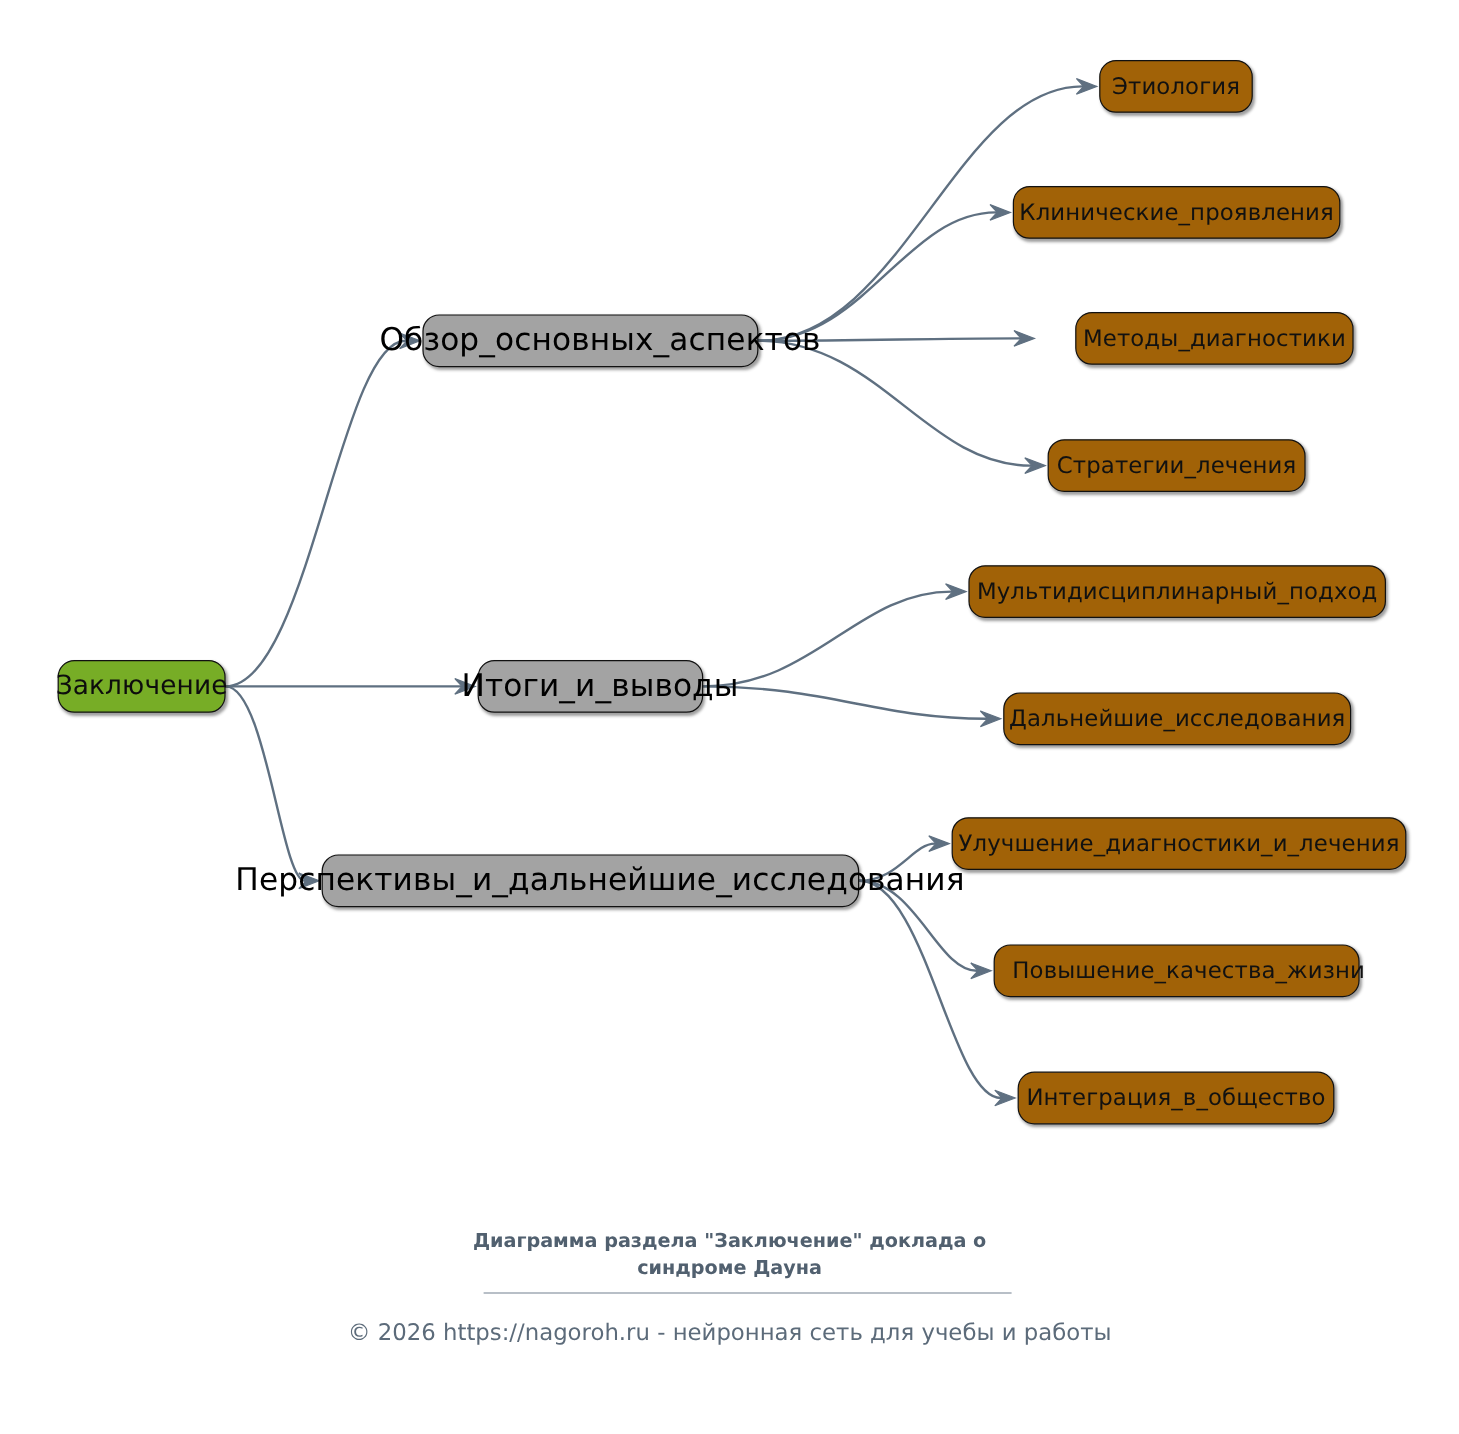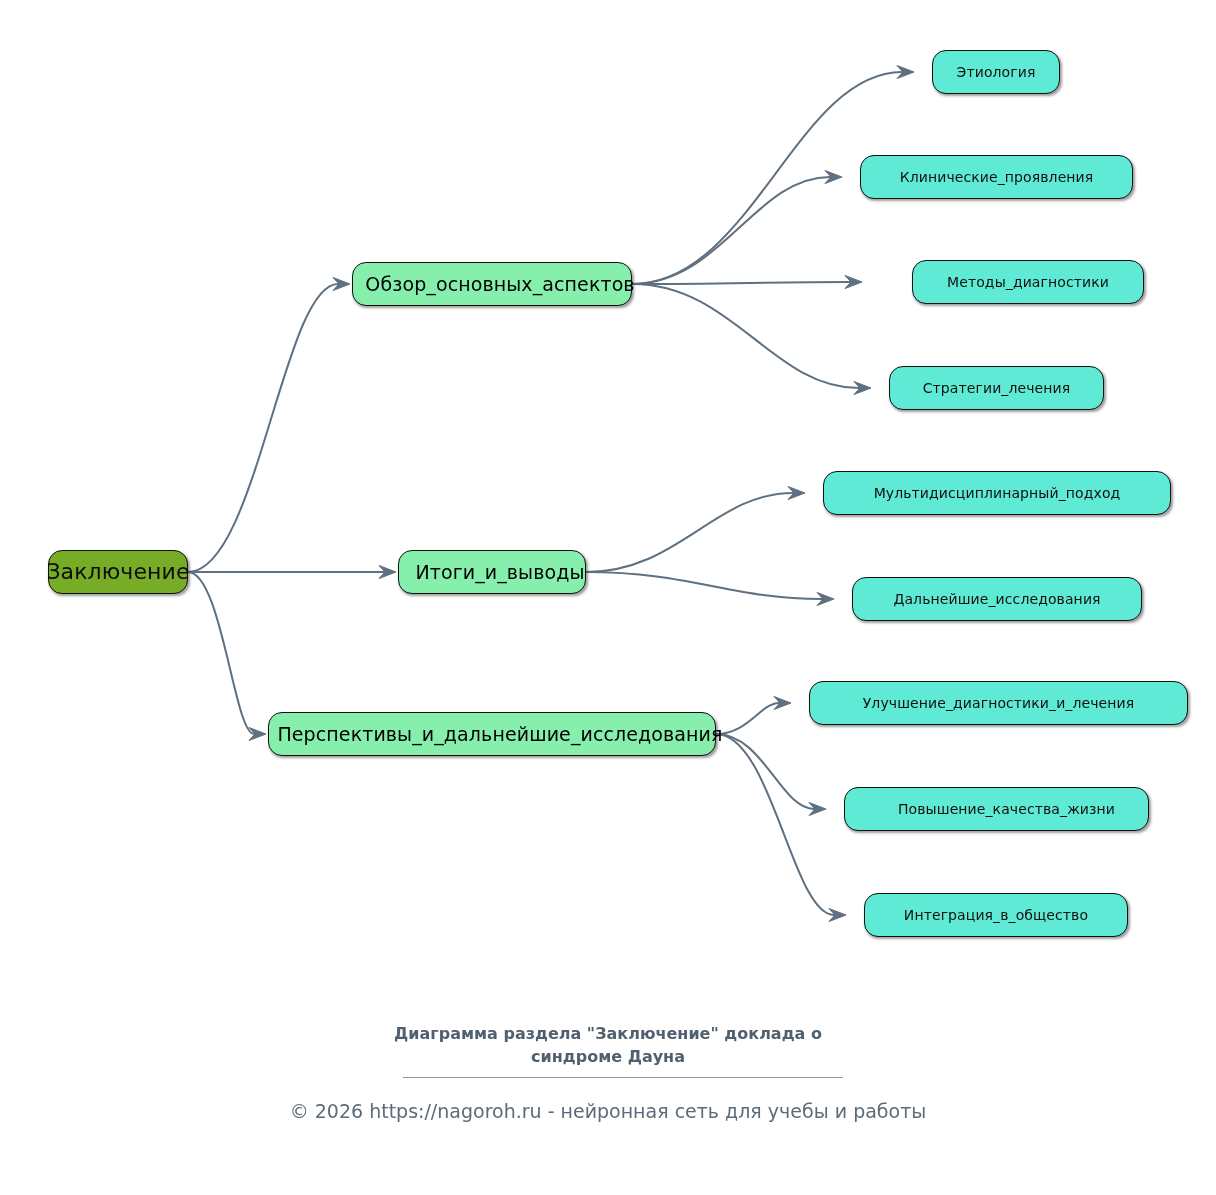--- a/index.html
+++ b/index.html
@@ -49,30 +49,29 @@
     line-height: 1;
     letter-spacing: 0.1px;
     box-shadow: 1.5px 2px 2.5px rgba(40,40,40,0.45);
   }
   .node-root {
     background: #77ad26;
     color: #0d0d0d;
     font-size: 22px;
   }
   .node-branch {
-    background: #86efac;
+    background: #a3a3a3;
     color: #000000;
-    font-size: 19px;
+    font-size: 26px;
     padding-left: 16px;
   }
   .node-leaf {
-    background: #5eead4;
+    background: #a16207;
     color: #111111;
-    font-size: 14px;
-    margin-left: 16px;
+    font-size: 19px;
   }
   .footer {
     position: absolute;
     left: 0;
     width: 1216px;
     text-align: center;
   }
   .footer-title {
     top: 1022px;
     color: #51606f;

